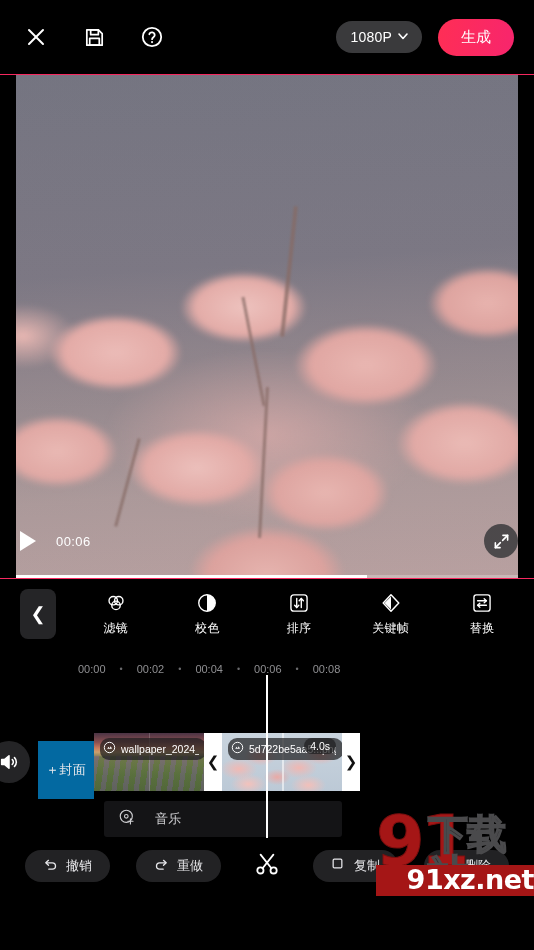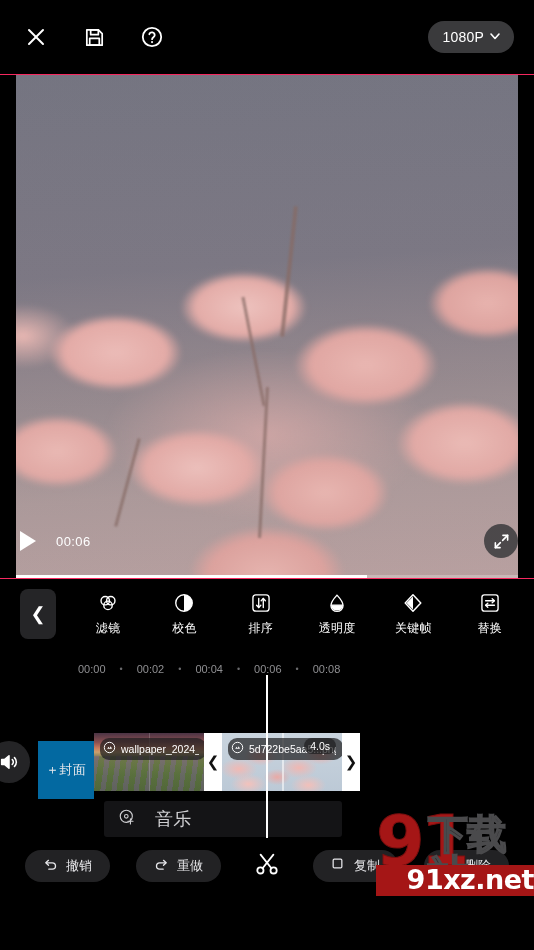--- a/index.html
+++ b/index.html
@@ -285,21 +285,21 @@
 
   .atrack { position:relative; height:36px; margin-top:10px; }
   .music-row {
     position:absolute; left:104px;
     width:238px; height:36px;
     background:#141416;
     border-radius:3px;
     display:flex; align-items:center; gap:18px;
     padding-left:14px;
   }
-  .music-row .lb { color:#cfcfd2; font-size:18px; letter-spacing:.3px; }
+  .music-row .lb { color:#cfcfd2; font-size:13px; letter-spacing:.3px; }
 
   
   .bottombar {
     height:62px; flex:0 0 62px;
     display:flex; align-items:center; justify-content:space-around;
     background:#000;
     padding:0 12px 6px;
     position:relative;
   }
   .bb-pill {
@@ -382,20 +382,21 @@
     <div class="topbar-spacer"></div>
     <div class="topbar-right">
       <div class="res-pill">
         <span>1080P</span>
         <span>
           <svg width="12" height="12" viewBox="0 0 12 12" fill="none" stroke="#fff" stroke-width="1.6" stroke-linecap="round" stroke-linejoin="round">
             <polyline points="2,4 6,8.5 10,4"></polyline>
           </svg>
         </span>
       </div>
+      <button class="gen-btn">生成</button>
     </div>
   </div>
 
   <div class="preview-wrap">
     <div class="canvas">
       <div class="sky"></div>
       <div class="blossoms"></div>
       <div class="branch b1"></div>
       <div class="branch b2"></div>
       <div class="branch b3"></div>
@@ -455,30 +456,20 @@
             <rect x="3.2" y="3.2" width="17.6" height="17.6" rx="3.2"></rect>
             <line x1="9.5" y1="7" x2="9.5" y2="17"></line>
               <polyline points="7.2,14.5 9.5,17 11.8,14.5"></polyline>
             <line x1="14.5" y1="17" x2="14.5" y2="7"></line>
               <polyline points="12.2,9.5 14.5,7 16.8,9.5"></polyline>
           </svg>
         </span>
         <span class="lb">排序</span>
       </div>
 
-      <div class="tool">
-        <span class="ic">
-          <svg width="22" height="22" viewBox="0 0 24 24" fill="none" stroke="#fff" stroke-width="1.5" stroke-linejoin="round">
-            <path d="M12 3.4 C12 3.4 5.4 10.6 5.4 14.6 a6.6 6.6 0 0 0 13.2 0 C18.6 10.6 12 3.4 12 3.4 z"></path>
-            <line x1="5.6" y1="14.4" x2="18.4" y2="14.4"></line>
-            <path d="M5.5 14.6 a6.6 6.6 0 0 0 13 0 z" fill="#fff" stroke="none"></path>
-          </svg>
-        </span>
-        <span class="lb">透明度</span>
-      </div>
 
       <div class="tool">
         <span class="ic">
           <svg width="22" height="22" viewBox="0 0 24 24" fill="none" stroke="#fff" stroke-width="1.6" stroke-linejoin="round">
             <path d="M12 3 L20.5 12 L12 21 L3.5 12 z"></path>
             <path d="M12 5 L12 19 L4.9 12 z" fill="#fff" stroke="none"></path>
           </svg>
         </span>
         <span class="lb">关键帧</span>
       </div>

